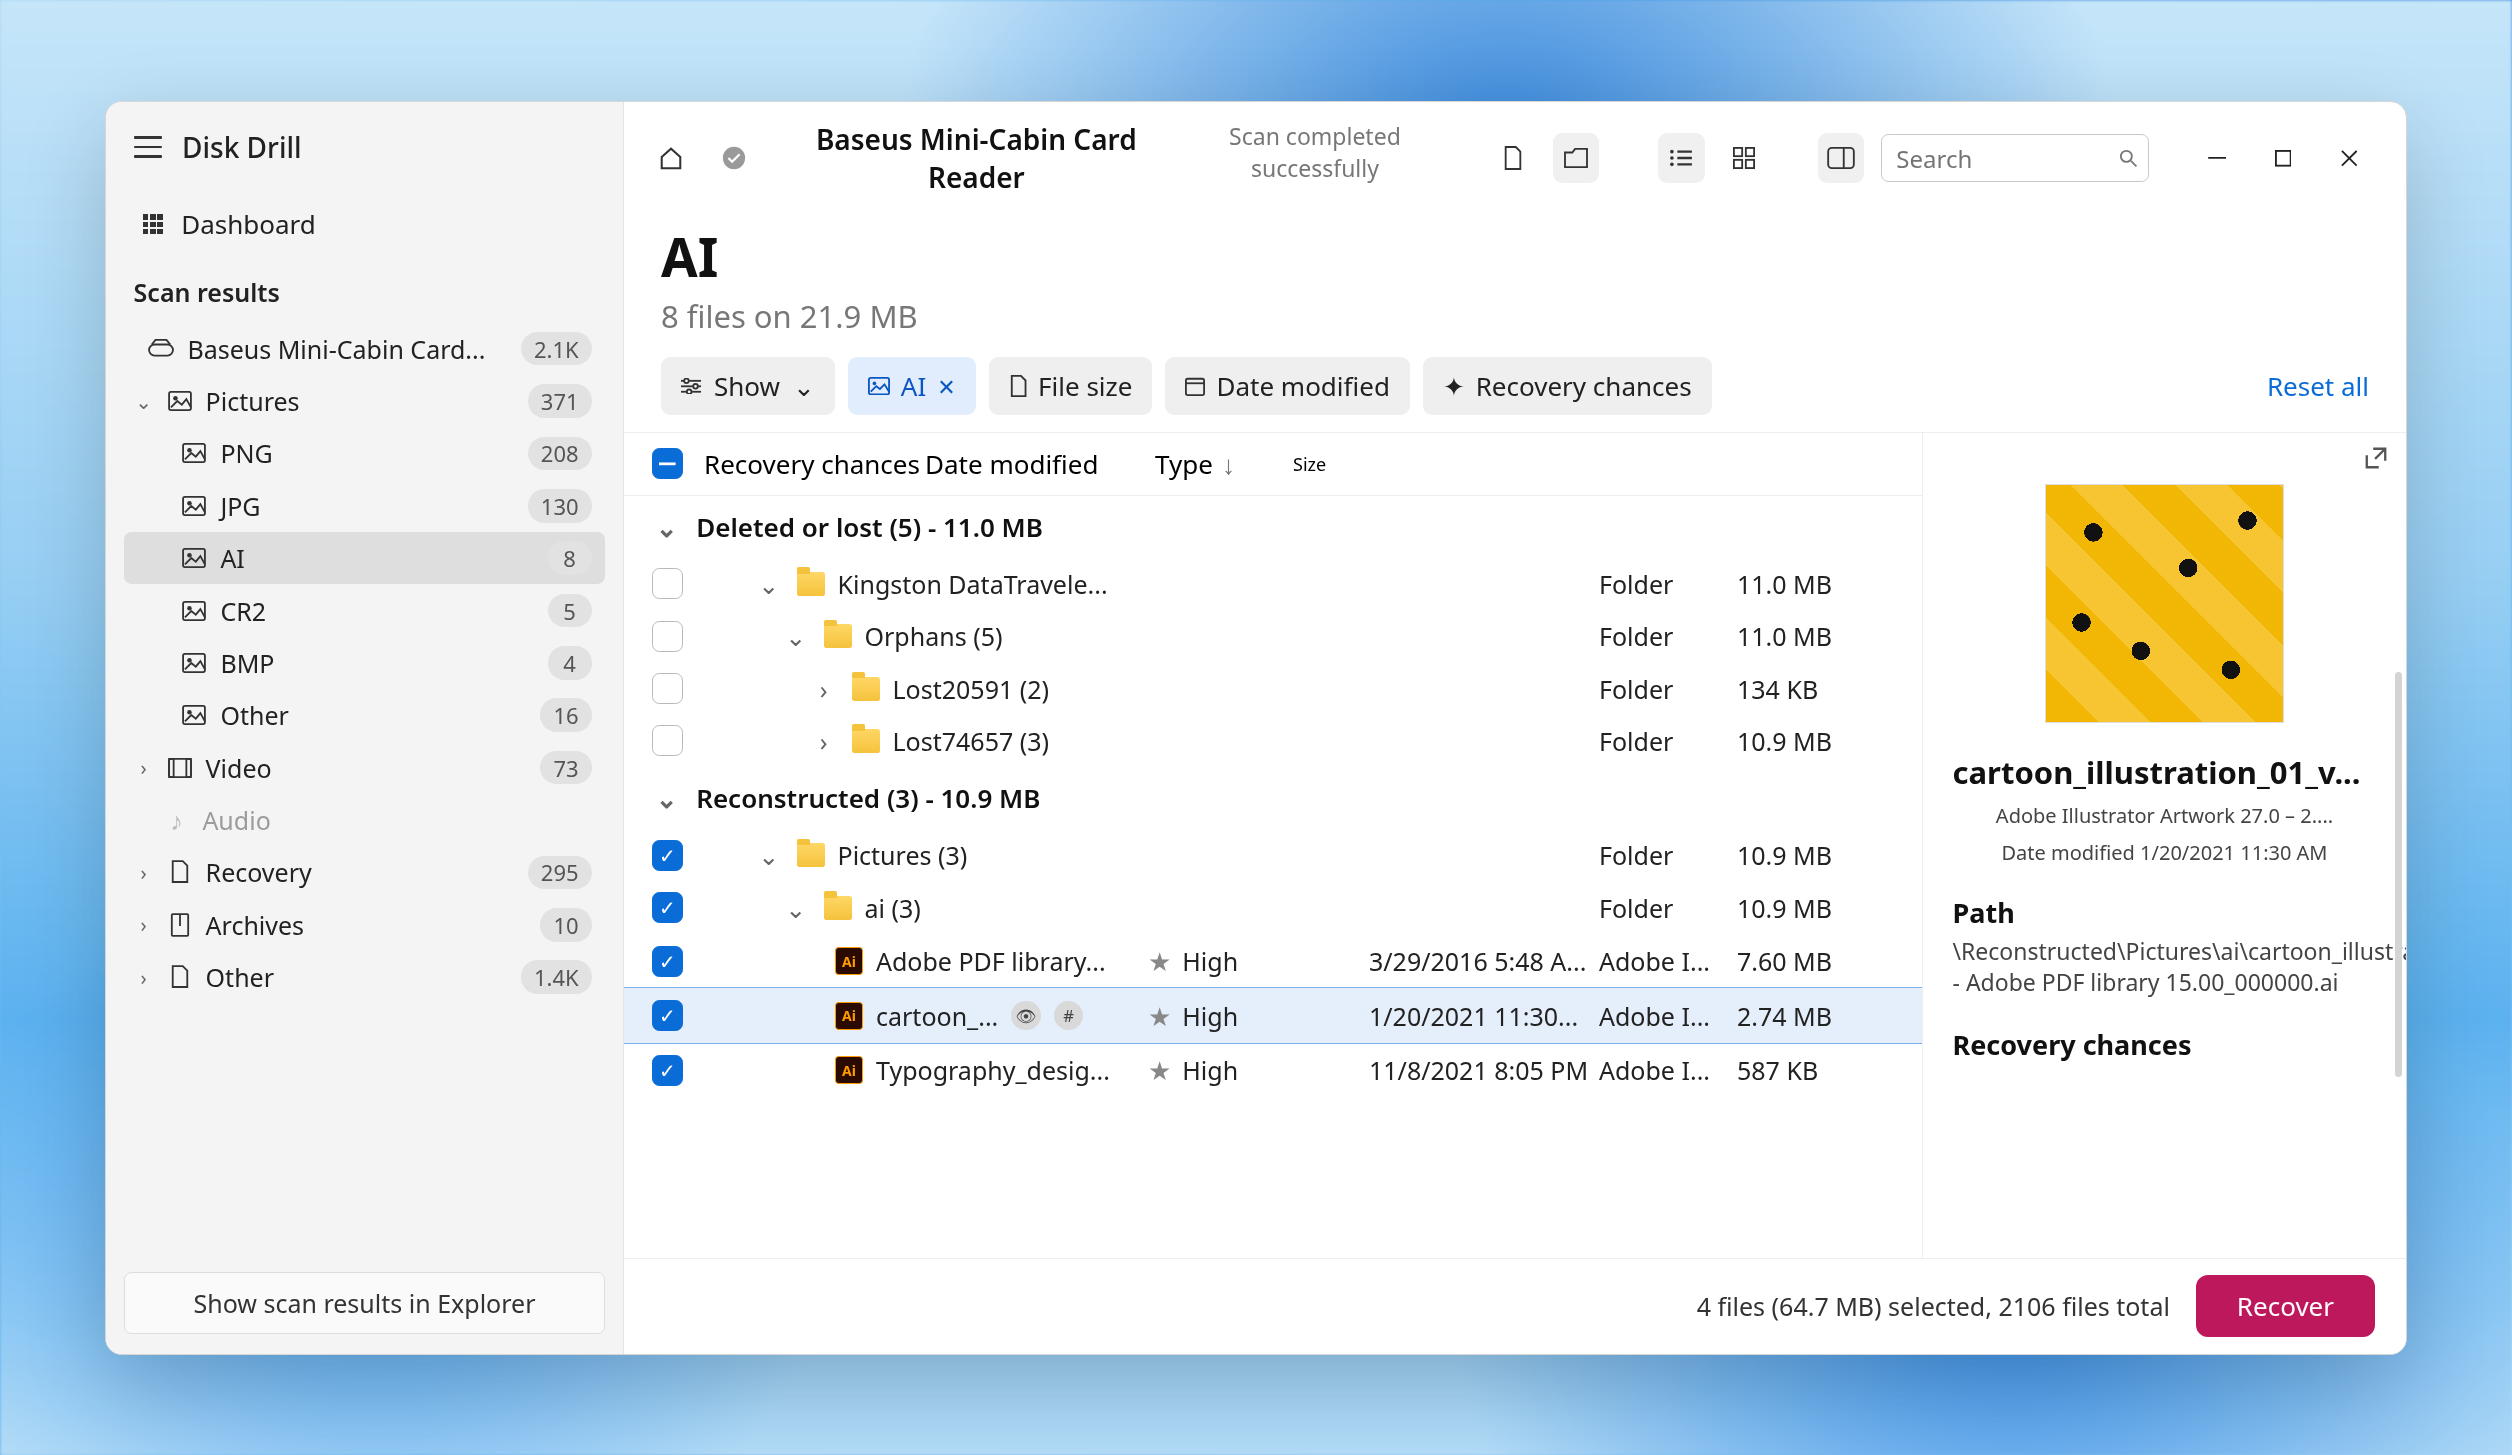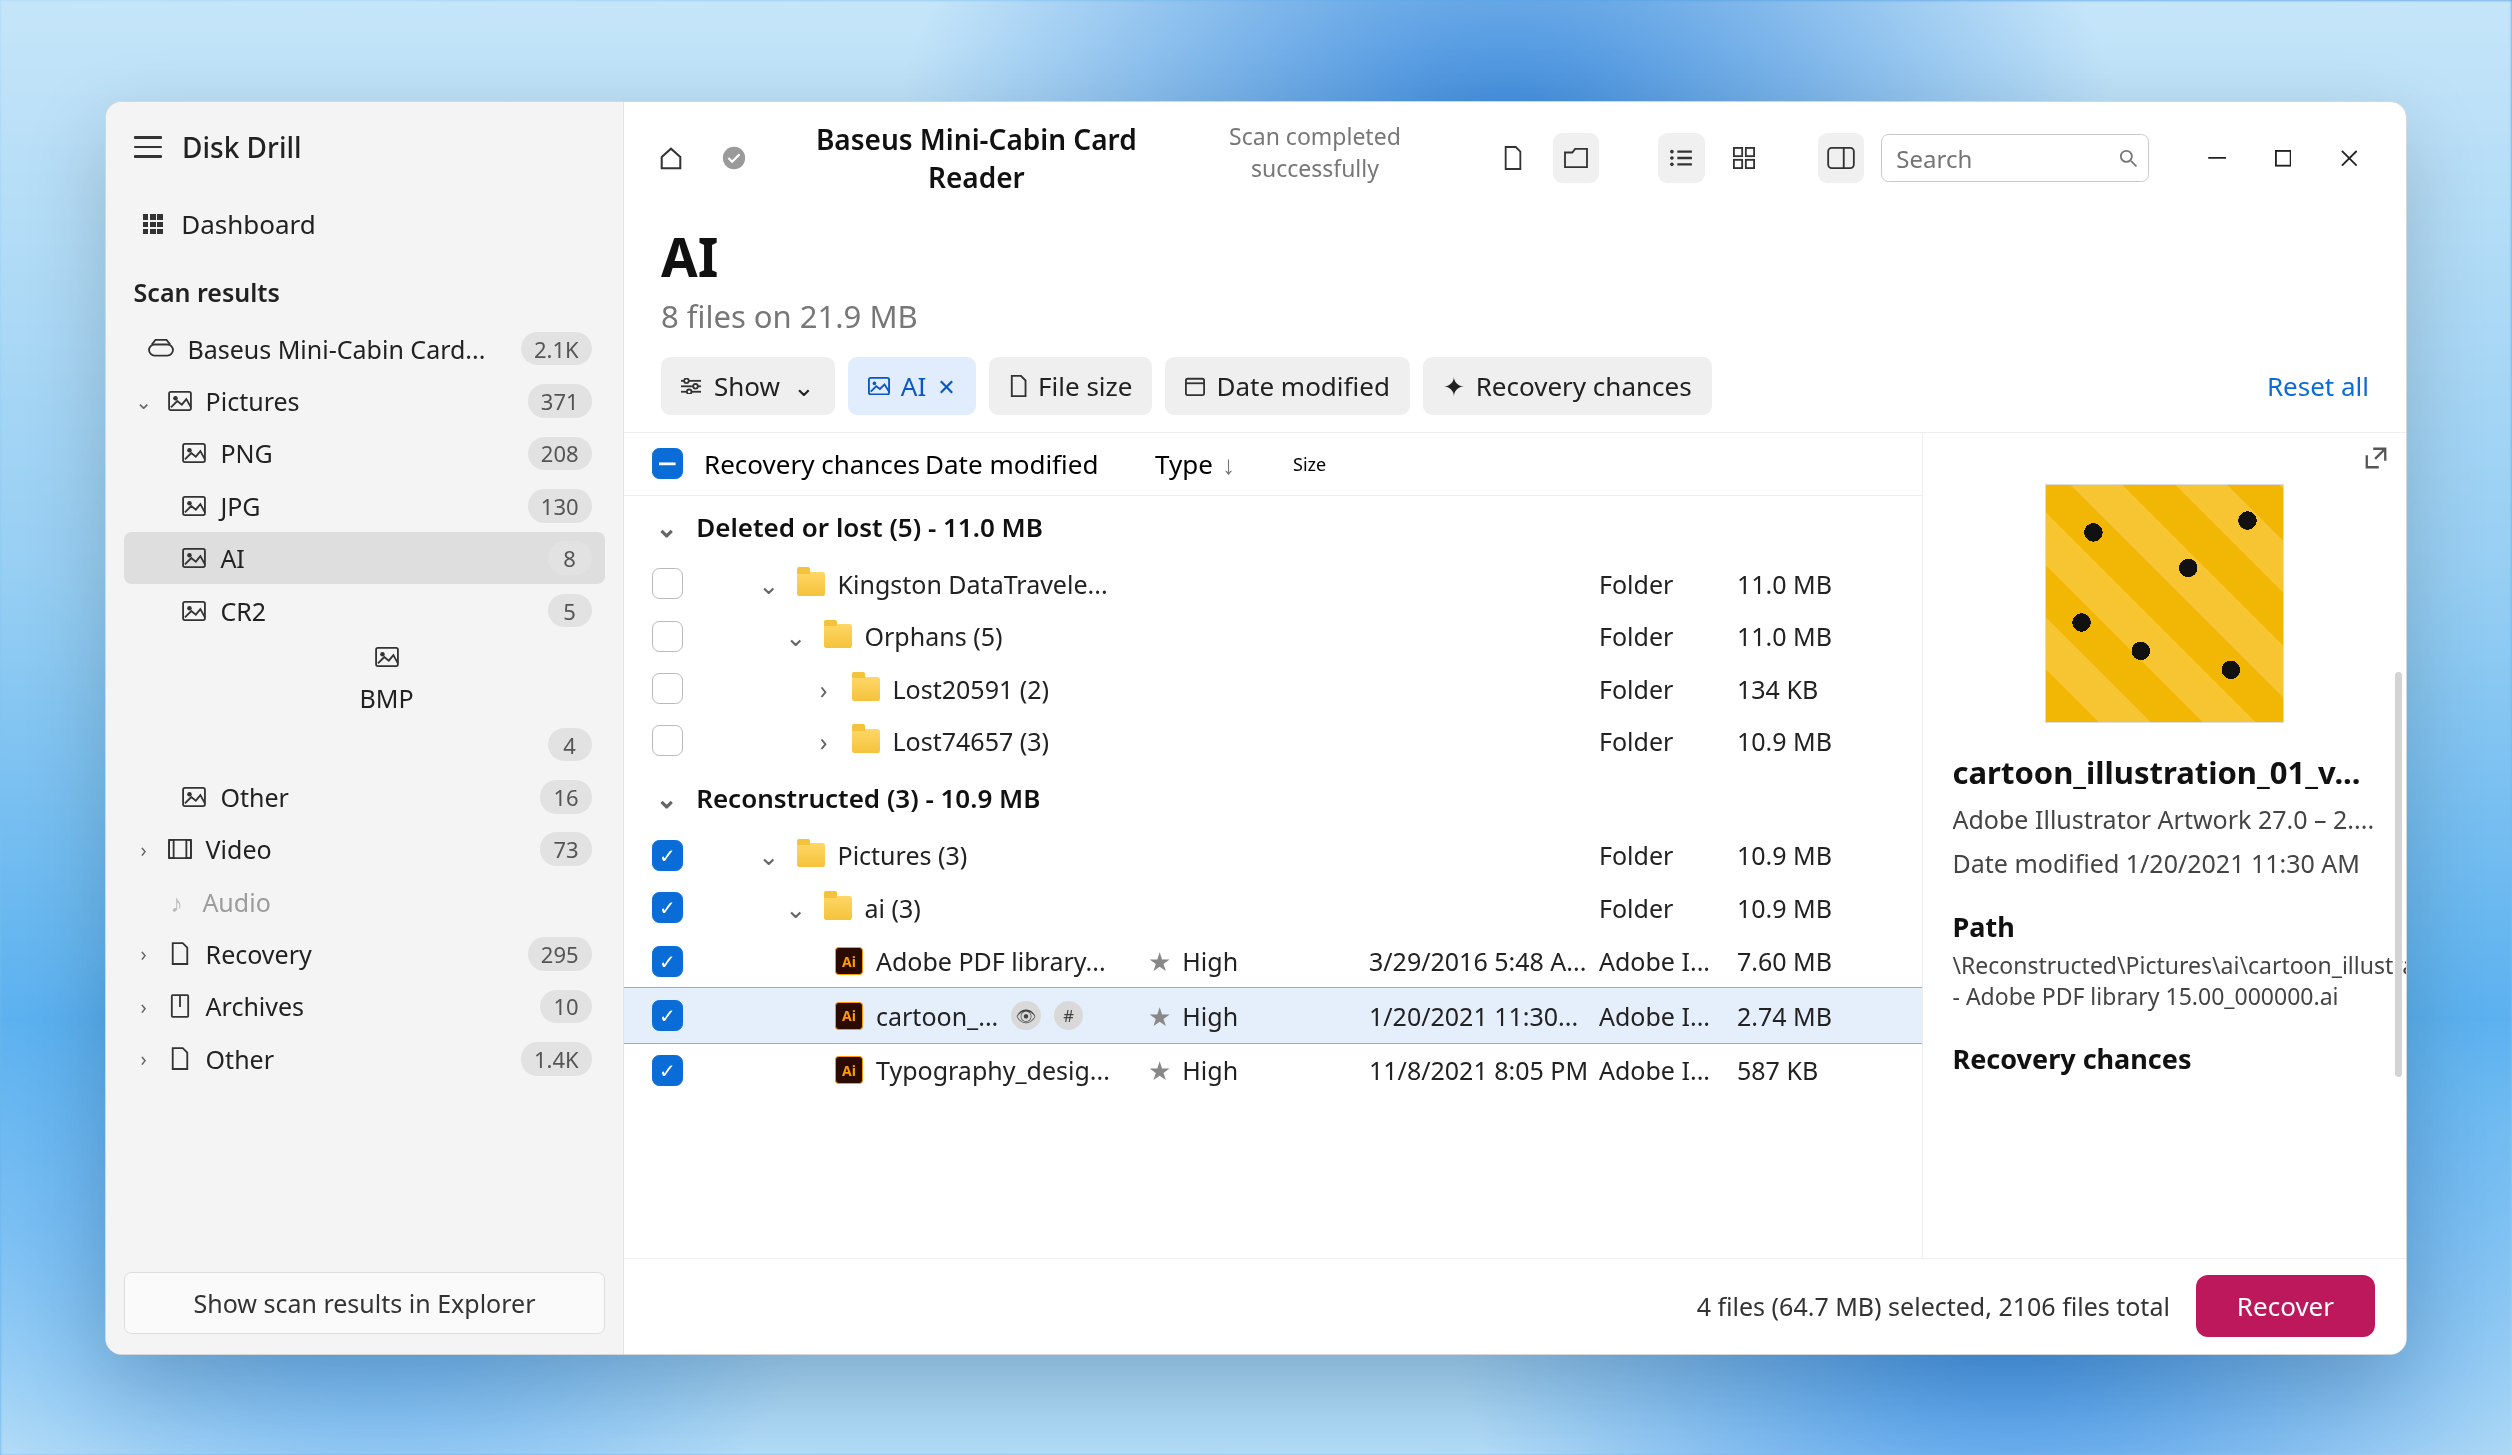--- a/index.html
+++ b/index.html
@@ -126,21 +126,21 @@
  position:relative;border:0.9px solid #ddd;}
 .thumb::after{content:'';position:absolute;inset:0;background:
  radial-gradient(circle 9.2px at 20% 20%,#111 99%,transparent),
  radial-gradient(circle 9.2px at 60% 35%,#111 99%,transparent),
  radial-gradient(circle 9.2px at 40% 70%,#111 99%,transparent),
  radial-gradient(circle 9.2px at 78% 78%,#111 99%,transparent),
  radial-gradient(circle 9.2px at 15% 58%,#111 99%,transparent),
  radial-gradient(circle 9.2px at 85% 15%,#111 99%,transparent);
 }
 .detail-name{font-size:31px;font-weight:700;color:#111;white-space:nowrap;overflow:hidden;text-overflow:ellipsis;}
-.detail-meta{font-size:25px;color:#444;margin-top:9.2px;white-space:nowrap;overflow:hidden;text-overflow:ellipsis;}
+.detail-meta{font-size:20px;color:#444;margin-top:9.2px;white-space:nowrap;overflow:hidden;text-overflow:ellipsis;text-align:center;}
 .detail-section-hd{font-size:27px;font-weight:700;margin-top:28px;color:#111;}
 .detail-body{font-size:23px;color:#444;margin-top:5.5px;line-height:1.35;}
 .detail-scrollbar{position:absolute;right:3.7px;top:239px;width:7.4px;height:405px;background:#d4d4d4;border-radius:3.7px;}
 .footer{display:flex;align-items:center;justify-content:flex-end;gap:26px;padding:16.6px 31px;border-top:0.9px solid #eee;background:#fff;}
 .footer-text{font-size:25px;color:#333;}
 .recover-btn{background:#be185d;color:#fff;font-size:26px;padding:13px 41px;border-radius:12px;border:none;cursor:pointer;}
 svg{display:block;}
 </style>
 </head>
 <body>
@@ -235,21 +235,21 @@
         <span class="sb-icon">
             <svg width="24" height="20" viewBox="0 0 26 22">
               <rect x="1" y="1" width="24" height="20" rx="2" fill="none" stroke="#333" stroke-width="2"></rect>
               <circle cx="8" cy="8" r="2.5" fill="#333"></circle>
               <path d="M3 18 L10 11 L15 15 L20 9 L25 18" fill="none" stroke="#333" stroke-width="2"></path>
             </svg>
           </span>
         <span>CR2</span>
         <span class="badge">5</span>
       </div>
-      <div class="tree-row" style="padding-left:57px;flex-direction:column;">
+      <div class="tree-row" style="padding-left:57px;">
         <span class="sb-icon">
             <svg width="24" height="20" viewBox="0 0 26 22">
               <rect x="1" y="1" width="24" height="20" rx="2" fill="none" stroke="#333" stroke-width="2"></rect>
               <circle cx="8" cy="8" r="2.5" fill="#333"></circle>
               <path d="M3 18 L10 11 L15 15 L20 9 L25 18" fill="none" stroke="#333" stroke-width="2"></path>
             </svg>
           </span>
         <span>BMP</span>
         <span class="badge">4</span>
       </div>

